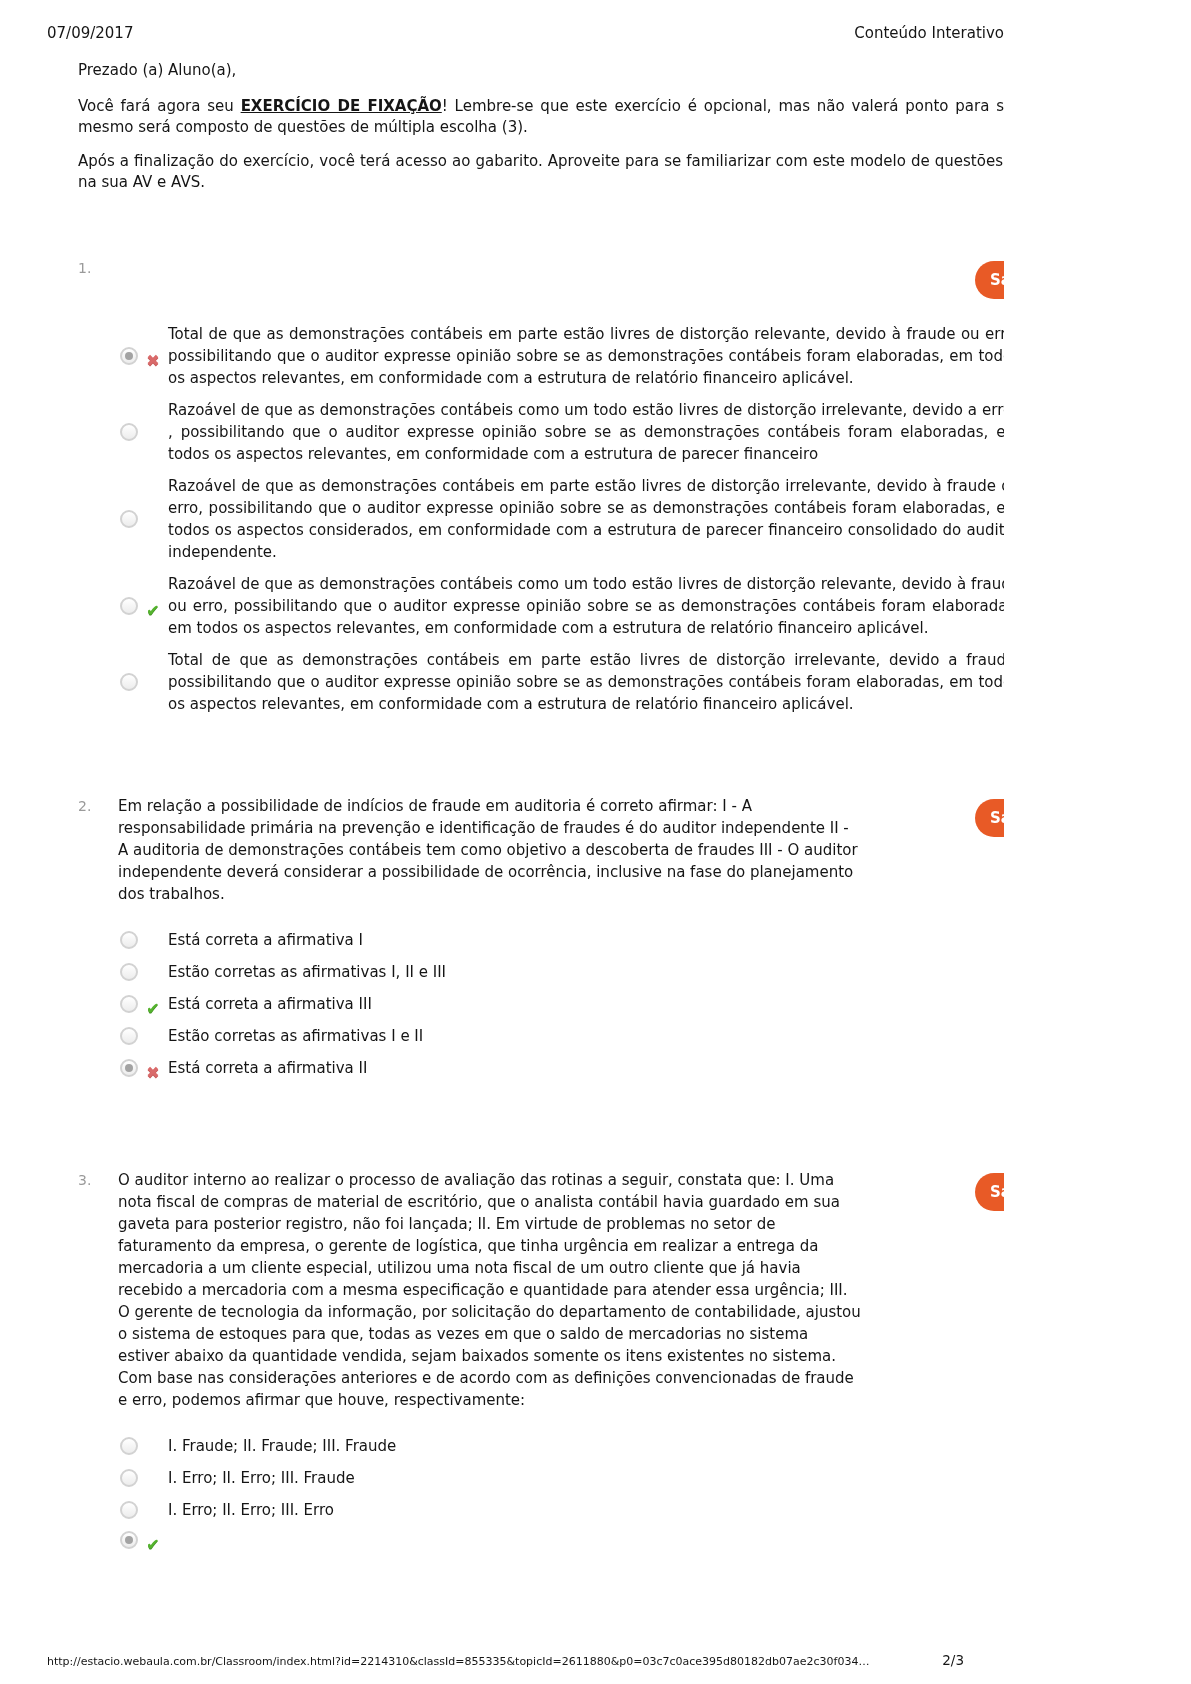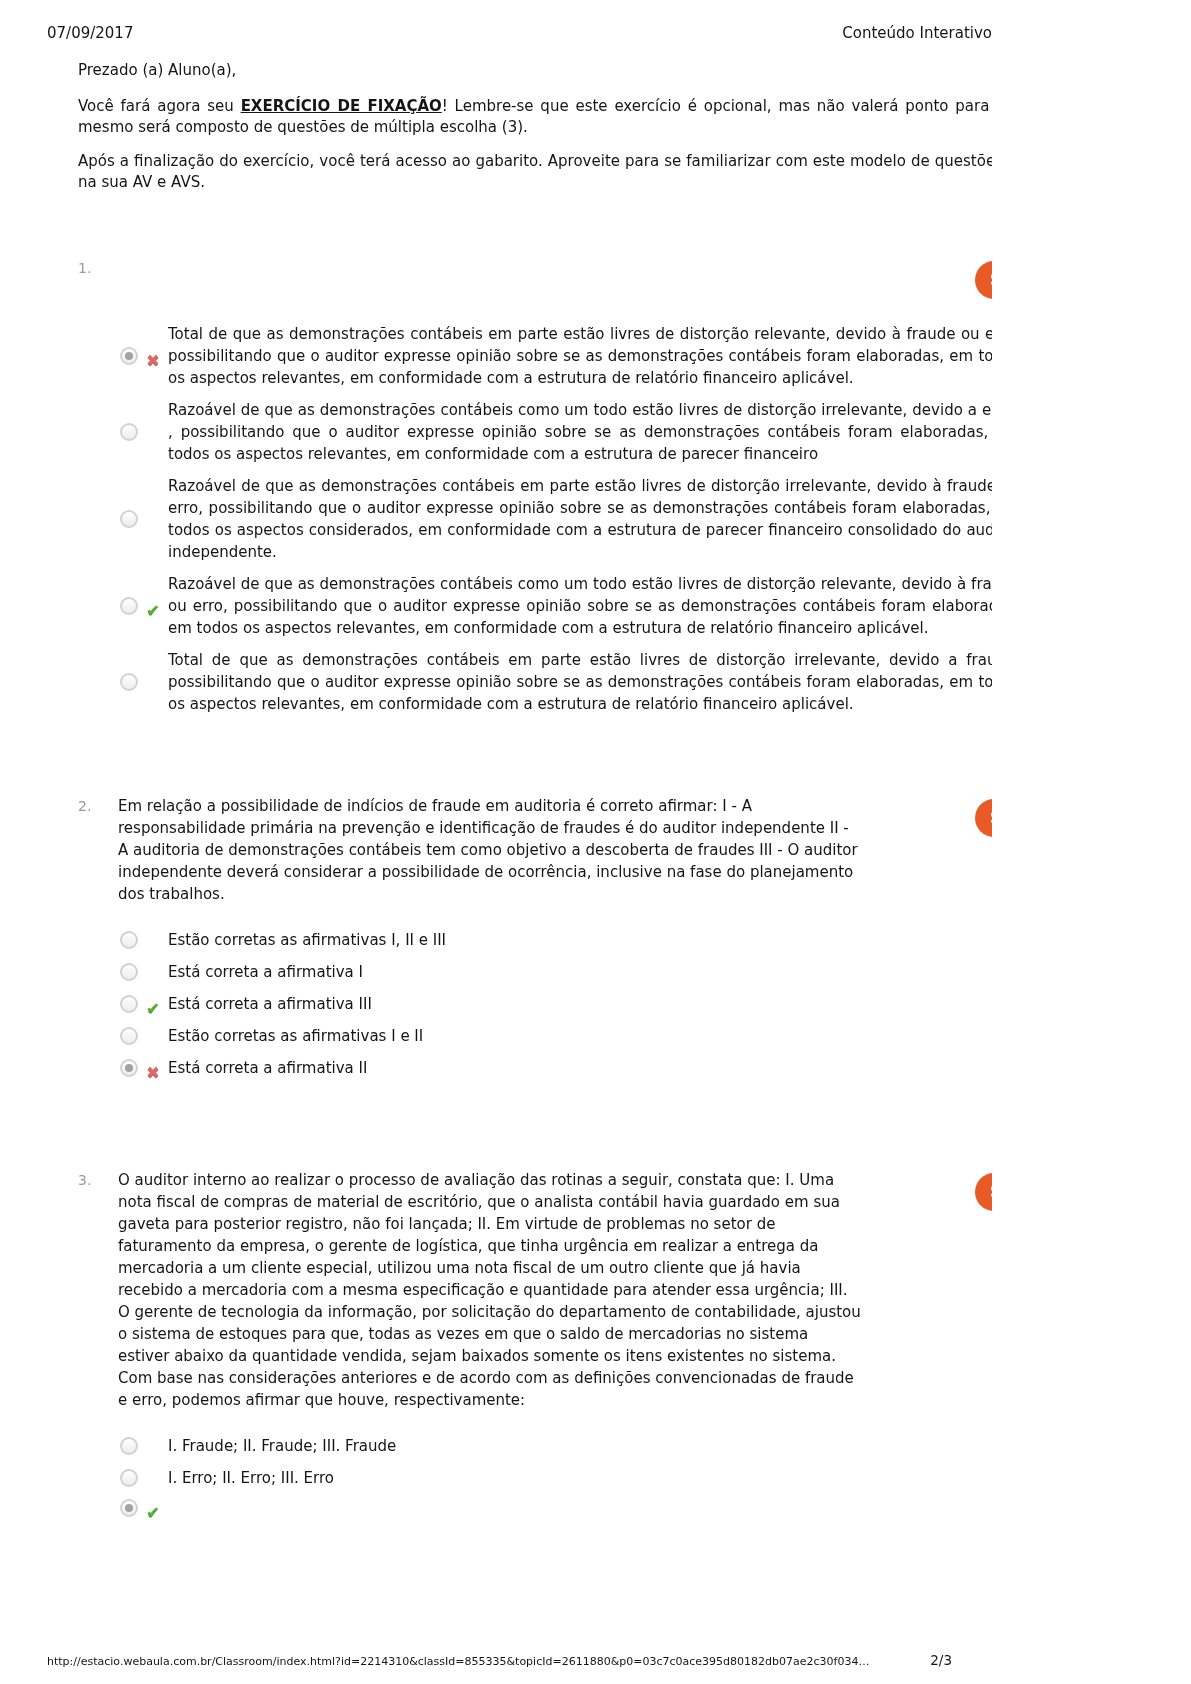--- a/index.html
+++ b/index.html
@@ -1,19 +1,20 @@
 <!DOCTYPE html>
 <html lang="pt-br"><head>
 <meta charset="utf-8">
 <style>
   html,body { margin:0; padding:0; background:#ffffff; }
   .page {
     position:relative; width:992px; height:1684px; background:#fff;
     font-family:"DejaVu Sans","Liberation Sans",sans-serif; color:#151515;
     overflow:hidden;
+    padding-left:12px;
   }
 
   
   .hdr-date { position:absolute; top:24px; left:47px; font-size:15px; }
   .hdr-title{ position:absolute; top:24px; left:0; right:0; text-align:right; font-size:15px; }
   .ftr-url  { position:absolute; bottom:16px; left:47px; font-size:11px; }
   .ftr-page { position:absolute; bottom:16px; right:40px; font-size:13.5px; }
 
   .content { position:absolute; top:60px; left:78px; width:1046px; }
 
@@ -119,26 +120,26 @@
         <div class="q-text">Em relação a possibilidade de indícios de fraude em auditoria é correto afirmar: I - A responsabilidade primária na prevenção e identificação de fraudes é do auditor independente II - A auditoria de demonstrações contábeis tem como objetivo a descoberta de fraudes III - O auditor independente deverá considerar a possibilidade de ocorrência, inclusive na fase do planejamento dos trabalhos.</div>
         <button class="saiba">
           <span class="saiba-label">Saiba mais</span>
           <span class="saiba-plus">+</span>
         </button>
       </div>
       <div class="options">
         <div class="option">
           <span class="radio"></span>
           <span class="marker"></span>
-          <div class="opt-text">Estão corretas as afirmativas I, II e III</div>
+          <div class="opt-text">Está correta a afirmativa I</div>
         </div>
         <div class="option">
           <span class="radio"></span>
           <span class="marker"></span>
-          <div class="opt-text">Está correta a afirmativa I</div>
+          <div class="opt-text">Estão corretas as afirmativas I, II e III</div>
         </div>
         <div class="option">
           <span class="radio"></span>
           <span class="marker correct">✔</span>
           <div class="opt-text">Está correta a afirmativa III</div>
         </div>
         <div class="option">
           <span class="radio"></span>
           <span class="marker"></span>
           <div class="opt-text">Estão corretas as afirmativas I e II</div>
@@ -162,20 +163,25 @@
       </div>
       <div class="options">
         <div class="option">
           <span class="radio"></span>
           <span class="marker"></span>
           <div class="opt-text">I. Fraude; II. Fraude; III. Fraude</div>
         </div>
         <div class="option">
           <span class="radio"></span>
           <span class="marker"></span>
+          <div class="opt-text">I. Erro; II. Erro; III. Fraude</div>
+        </div>
+        <div class="option">
+          <span class="radio"></span>
+          <span class="marker"></span>
           <div class="opt-text">I. Erro; II. Erro; III. Erro</div>
         </div>
         <div class="option">
           <span class="radio selected"></span>
           <span class="marker correct">✔</span>
         </div>
       </div>
     </div>
 
   </div>

